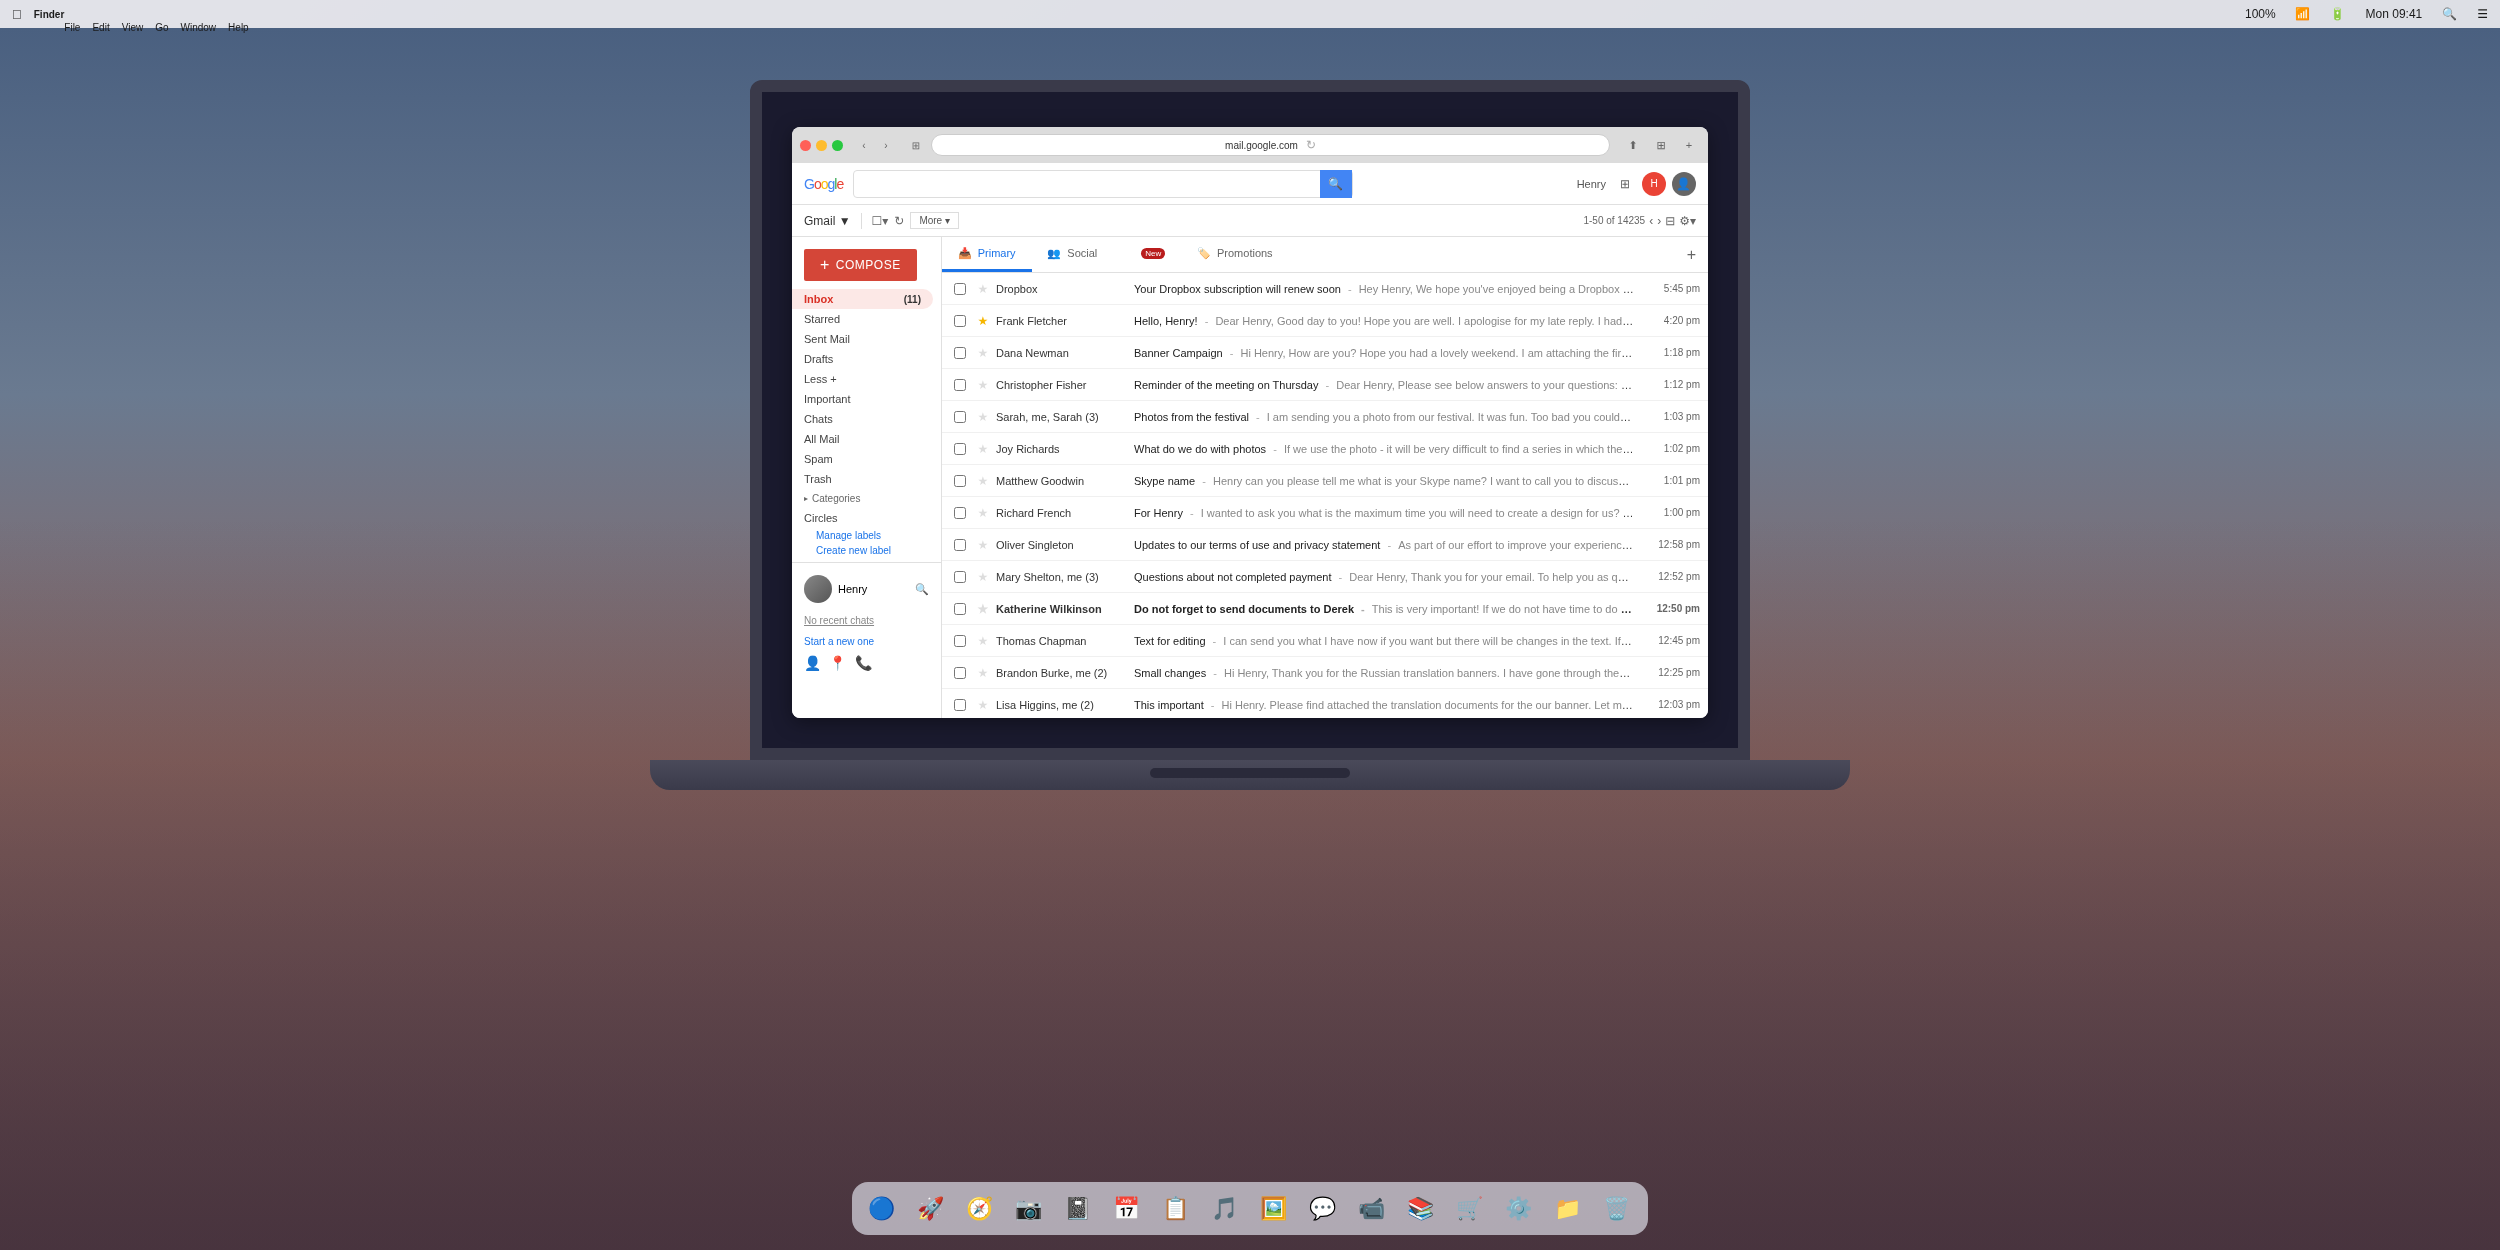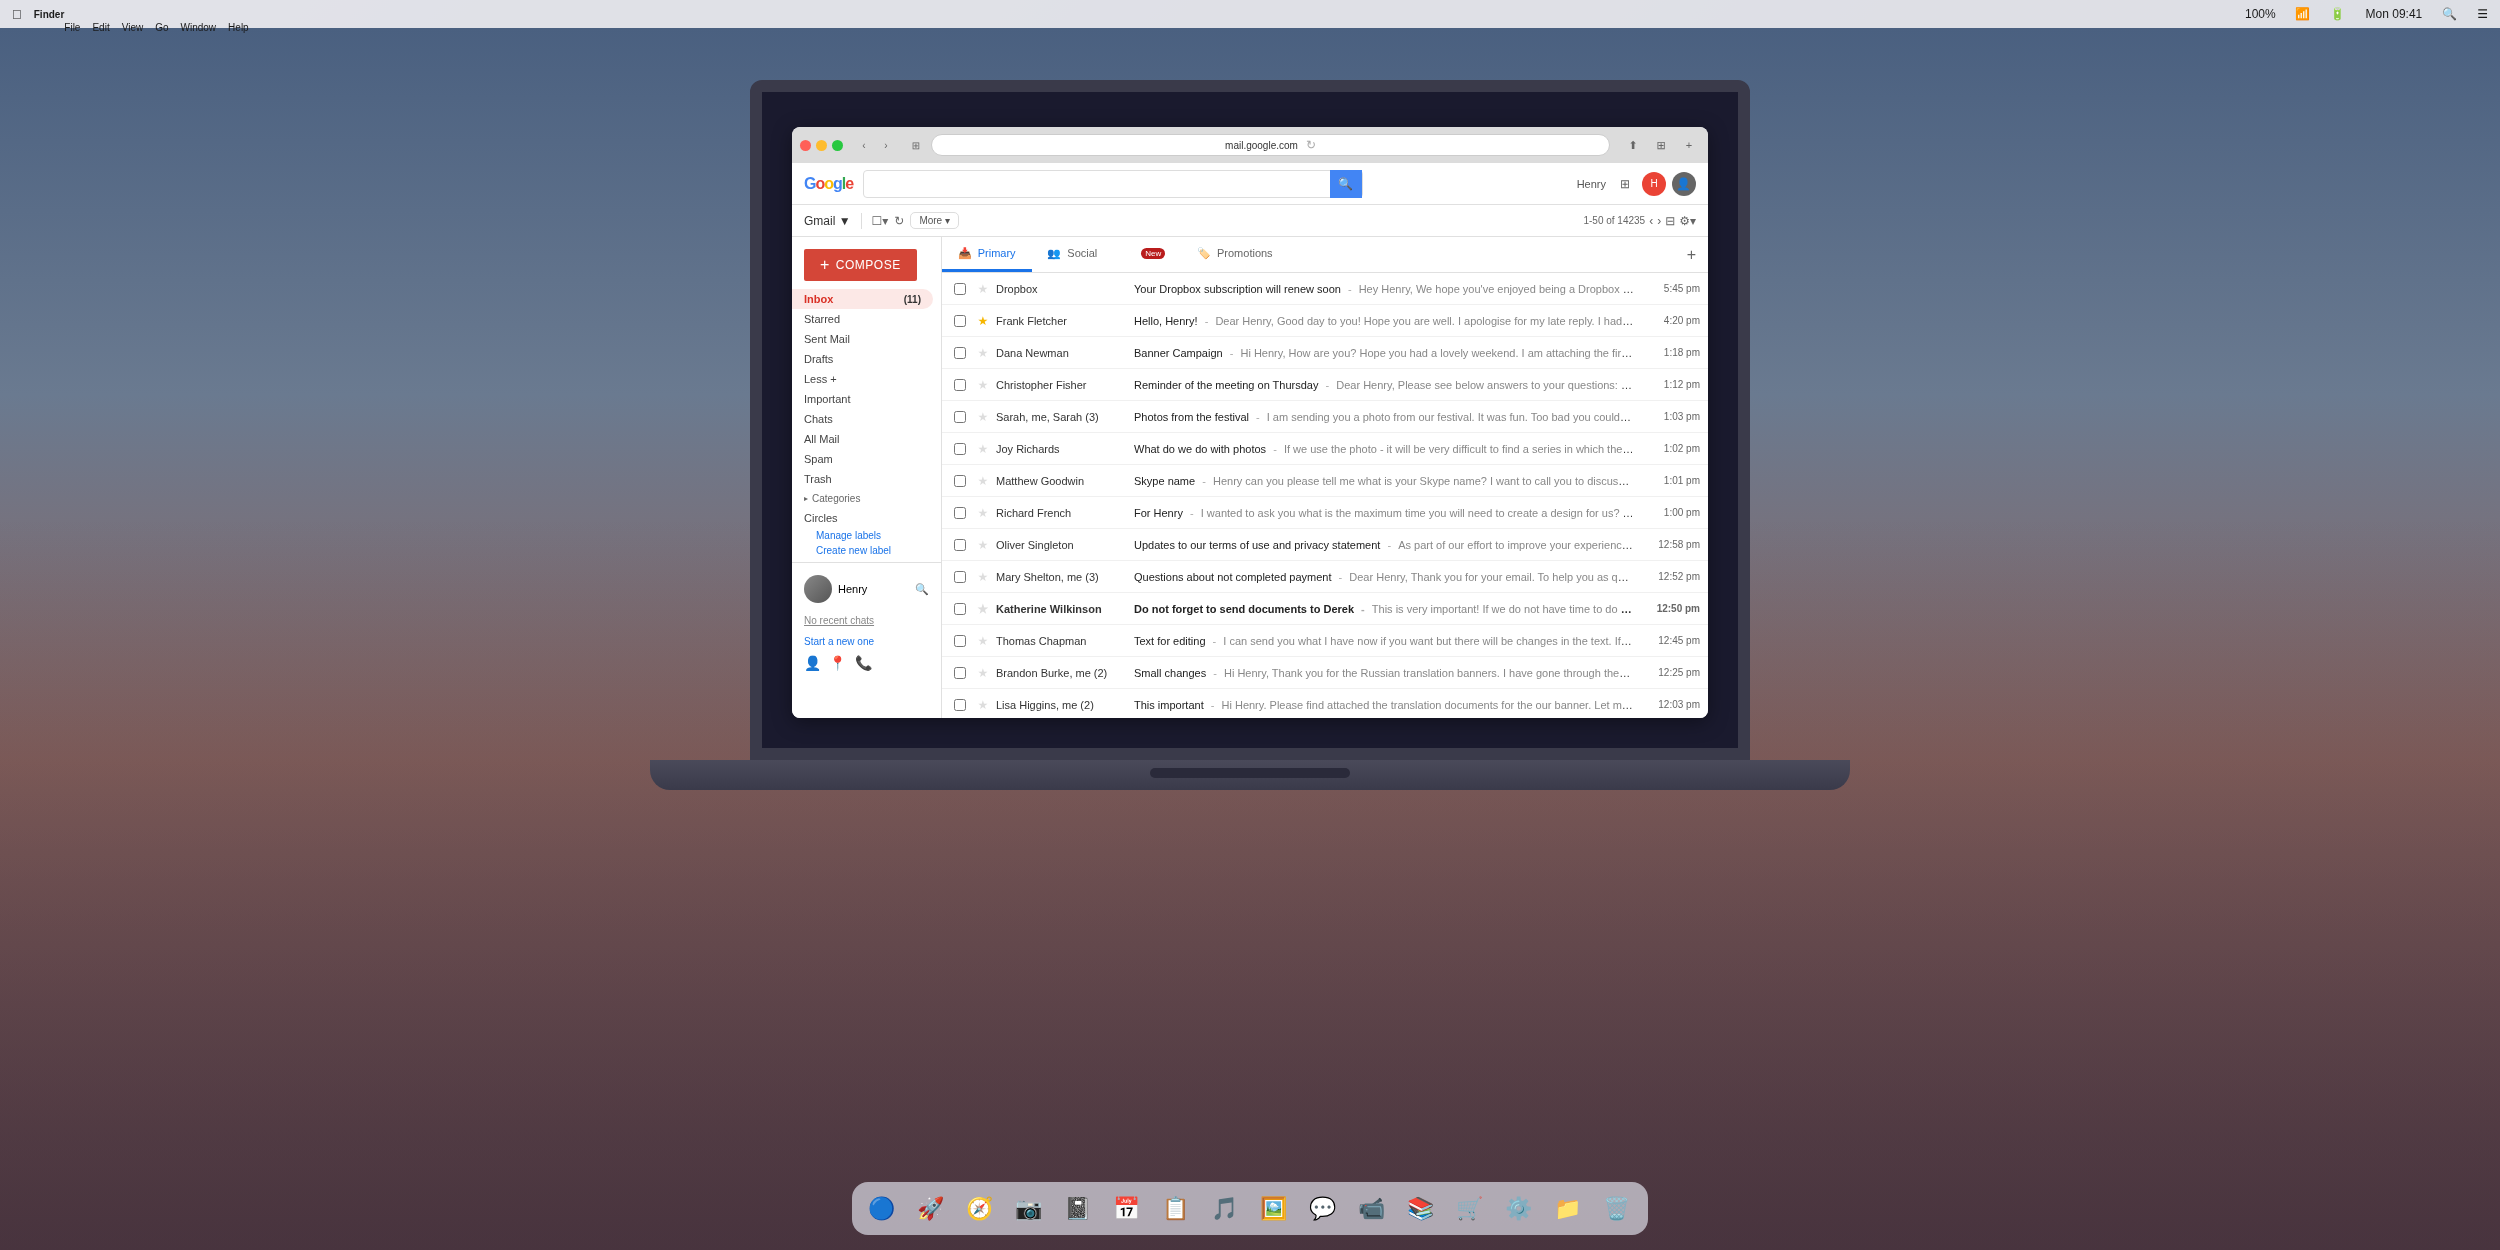--- a/index.html
+++ b/index.html
@@ -144,21 +144,21 @@
     
     .gmail-header {
       background: white;
       padding: 6px 12px;
       display: flex;
       align-items: center;
       gap: 10px;
       border-bottom: 1px solid #e0e0e0;
       height: 42px;
     }
-    .google-logo { font-size: 16px; font-weight: bold; letter-spacing: -1px; }
+    .google-logo { font-size: 14px; font-weight: normal; letter-spacing: -1px; }
     .google-logo .g { color: #4285f4; }
     .google-logo .o1 { color: #ea4335; }
     .google-logo .o2 { color: #fbbc05; }
     .google-logo .g2 { color: #4285f4; }
     .google-logo .l { color: #34a853; }
     .google-logo .e { color: #ea4335; }
     .search-bar {
       flex: 1;
       max-width: 500px;
       height: 28px;
@@ -203,21 +203,21 @@
       border-bottom: 1px solid #e0e0e0;
       height: 32px;
     }
     .gmail-label { font-size: 12px; color: #333; font-weight: 500; }
     .toolbar-divider { width: 1px; height: 16px; background: #ddd; margin: 0 4px; }
     .more-btn {
       font-size: 10px;
       color: #555;
       border: 1px solid #ddd;
       padding: 2px 8px;
-      border-radius: 5px;
+      border-radius: 0;
       cursor: pointer;
       background: white;
     }
     .count-info { margin-left: auto; font-size: 10px; color: #666; display: flex; align-items: center; gap: 4px; }
     .settings-btn { font-size: 12px; color: #666; cursor: pointer; }
 
     
     .gmail-main {
       display: flex;
       flex: 1;

